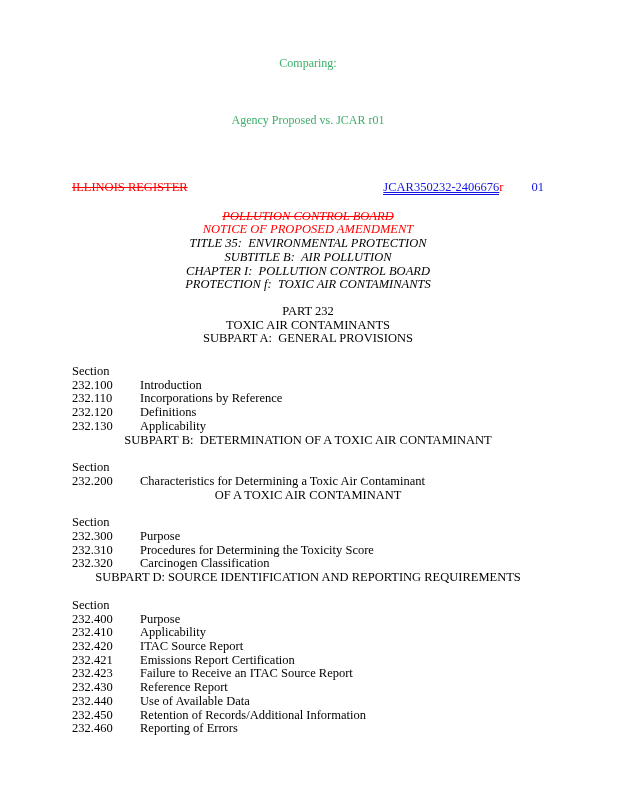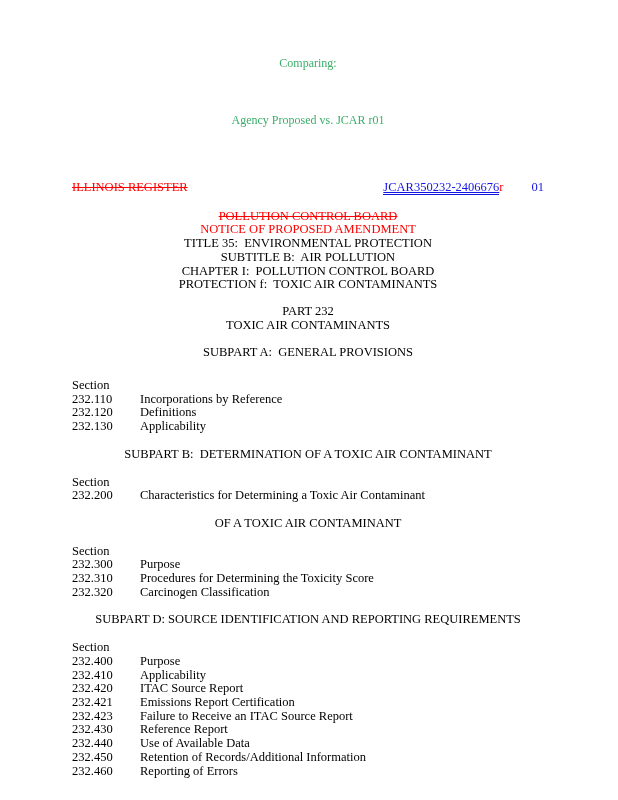--- a/index.html
+++ b/index.html
@@ -44,23 +44,23 @@
   .red { color: var(--red); }
   .blue { color: var(--blue); padding-left: 28px; }
   .strike { text-decoration: line-through; }
   .jcar-link {
     color: var(--blue);
     text-decoration: underline;
     border-bottom: 1px solid var(--blue);
     cursor: pointer;
   }
   .center { text-align: center; white-space: pre-wrap; }
-  .notice-block { margin-top: 15px; }
+  .notice-block { margin-top: 15px; font-style: italic; }
   .part-block { margin-top: 13px; }
-  .subpart-heading { margin-top: 14px; }
+  .subpart-heading { }
   .section-block { margin-top: 14px; }
   .section-block.first { margin-top: 19px; }
   .sec-row { display: flex; }
   .sec-num {
     width: 68px;
     flex: 0 0 68px;
   }
   .sec-title { flex: 1; }
 </style>
 </head>
@@ -89,20 +89,24 @@
 
   <div class="part-block">
     <div class="center">PART 232</div>
     <div class="center">TOXIC AIR CONTAMINANTS</div>
   </div>
 
   <div class="center subpart-heading">SUBPART A:  GENERAL PROVISIONS</div>
 
   <div class="section-block first">
     <div>Section</div>
+    <div class="sec-row">
+      <span class="sec-num">232.100</span>
+      <span class="sec-title">Introduction</span>
+    </div>
     <div class="sec-row">
       <span class="sec-num">232.110</span>
       <span class="sec-title">Incorporations by Reference</span>
     </div>
     <div class="sec-row">
       <span class="sec-num">232.120</span>
       <span class="sec-title">Definitions</span>
     </div>
     <div class="sec-row">
       <span class="sec-num">232.130</span>

